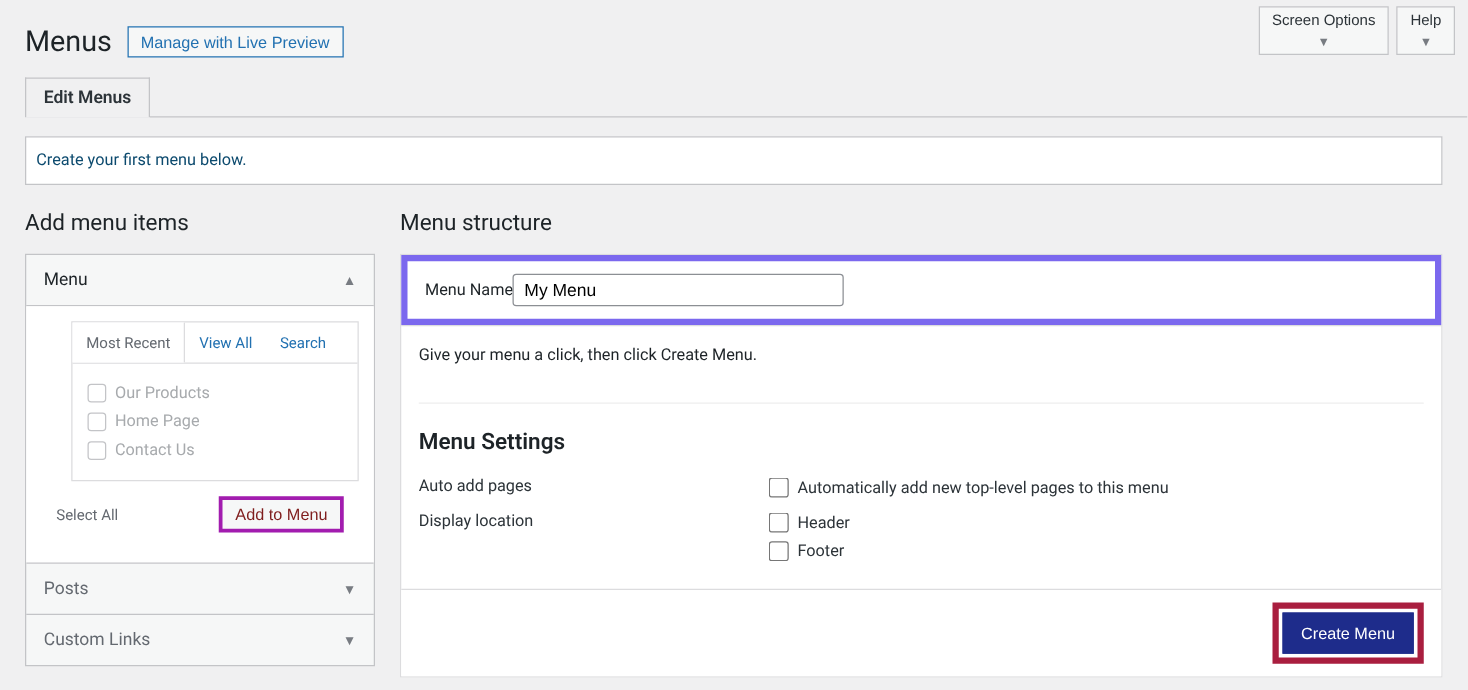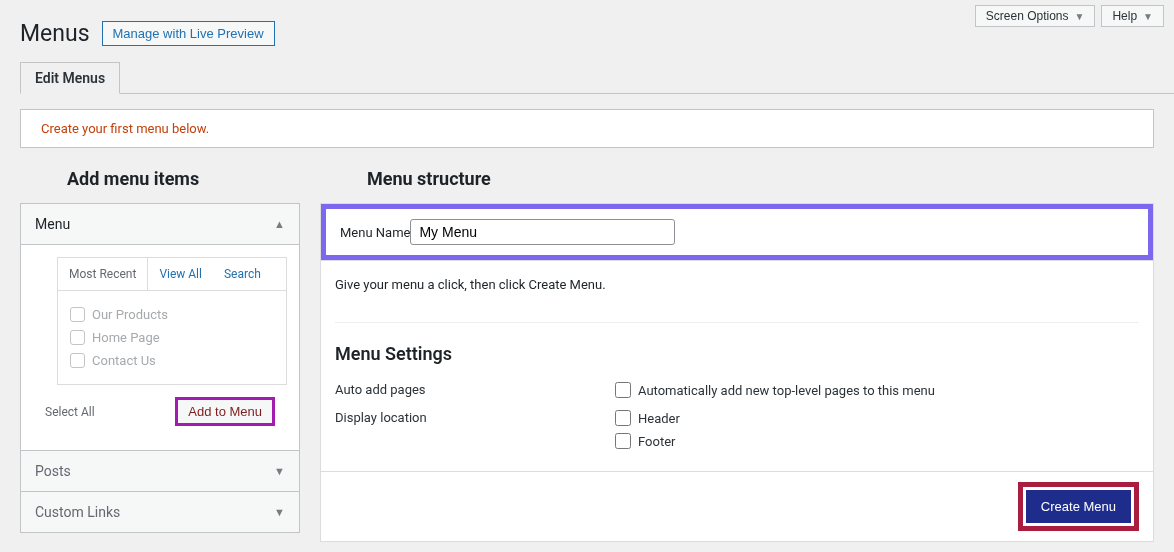--- a/index.html
+++ b/index.html
@@ -25,20 +25,21 @@
     .top-right-btn {
       background: #f6f7f7;
       border: 1px solid #c3c4c7;
       padding: 3px 10px;
       font-size: 12px;
       color: #2c3338;
       cursor: pointer;
       display: flex;
       align-items: center;
       gap: 6px;
+      flex-direction: column;
     }
     .down-arrow {
       font-size: 10px;
       color: #787c82;
     }
     
     
     .header {
       padding: 20px 20px 0 20px;
       display: flex;
@@ -80,43 +81,42 @@
       background: #f0f0f1;
       border-bottom: 1px solid #f0f0f1;
       font-weight: 600;
     }
     
     
     .notice {
       margin: 15px 20px;
       background: #fff;
       border: 1px solid #c3c4c7;
-      padding: 11px 20px;
-      font-size: 13px;
-      color: #c2410c;
+      padding: 11px 8px;
+      font-size: 13px;
+      color: #0c4a6e;
     }
     
     
     .main {
       display: flex;
       padding: 5px 20px 0 20px;
       gap: 20px;
     }
     
     
     .left-col {
       width: 280px;
       flex-shrink: 0;
     }
     .section-title {
       font-size: 18px;
-      font-weight: 700;
+      font-weight: 400;
       color: #1d2327;
       margin-bottom: 14px;
-      margin-left: 47px;
     }
     
     .accordion {
       border: 1px solid #c3c4c7;
       background: #f6f7f7;
     }
     .accordion-header {
       padding: 12px 14px;
       display: flex;
       justify-content: space-between;

